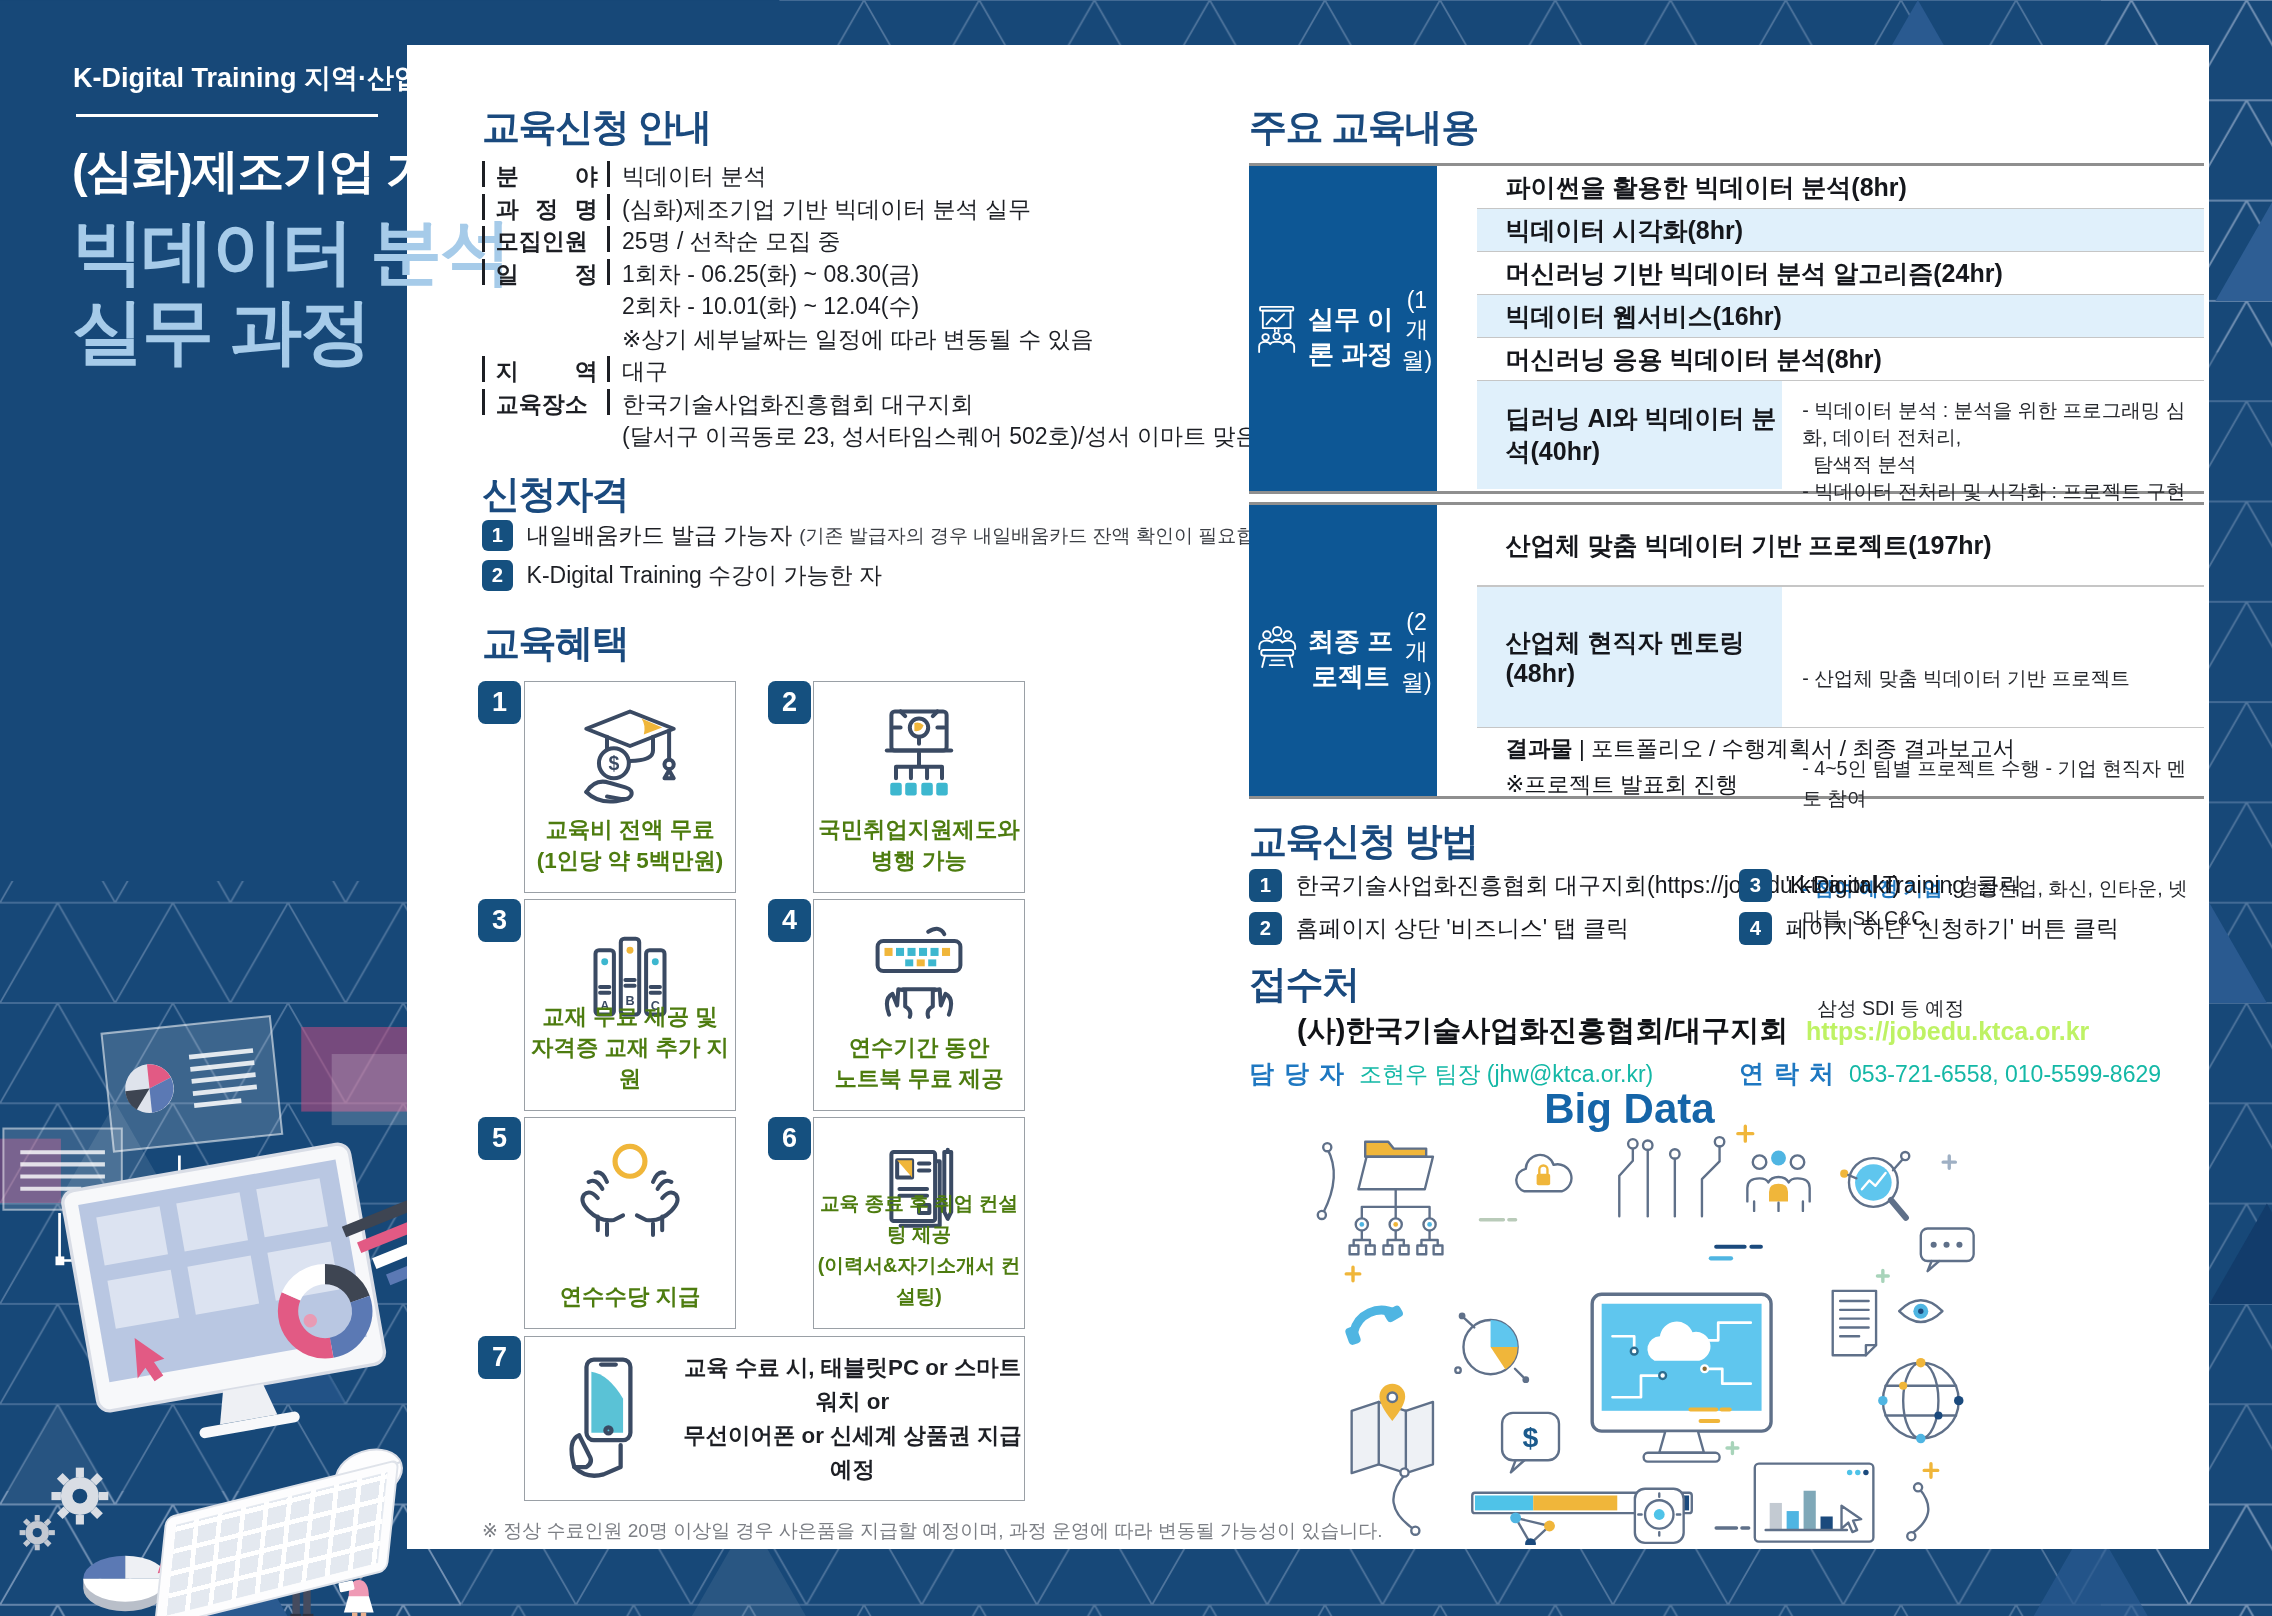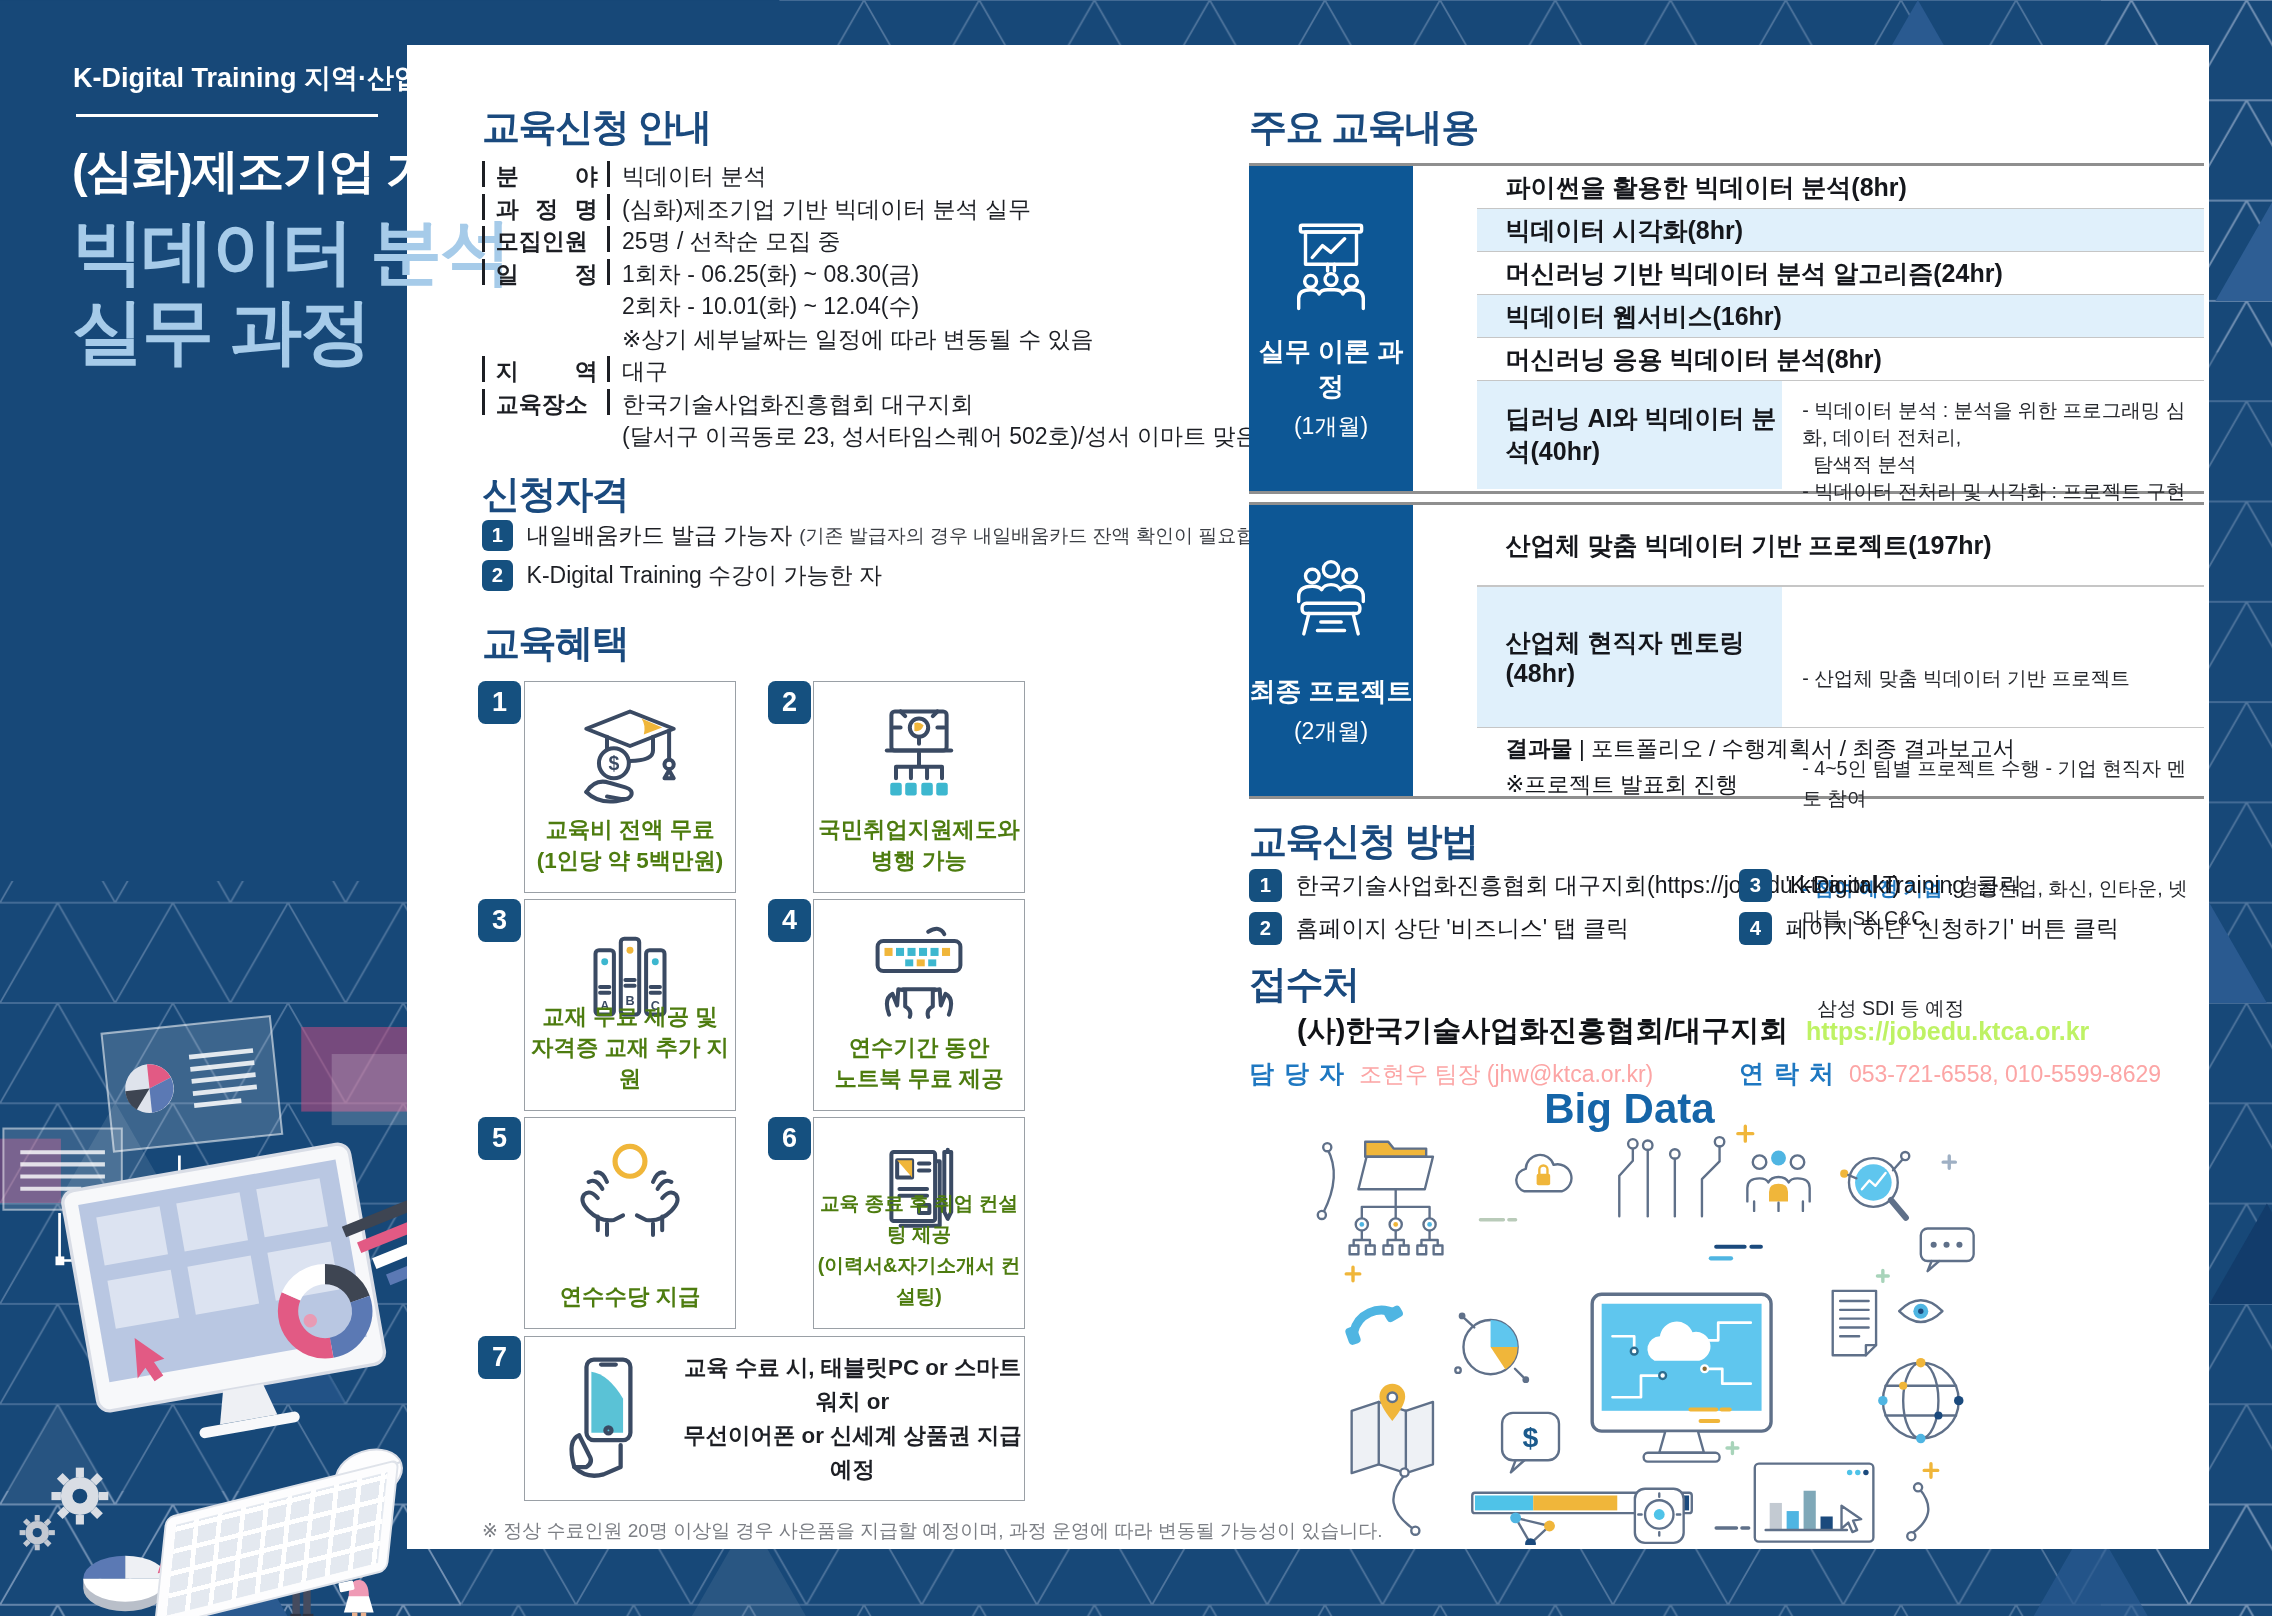--- a/index.html
+++ b/index.html
@@ -27,41 +27,41 @@
   .etext{font-size:23px;color:#1d1f24;}
   .enote{font-size:19px;color:#3c3f45;margin-left:6.8px;}
   
   .bbox{position:absolute;background:#ffffff;border:1.4px solid #9aa0a6;}
   .bbadge{position:absolute;width:43px;height:43px;font-size:27px;border-radius:7.5px;}
   .bicon{position:absolute;left:50%;top:17.6px;transform:translateX(-50%);}
   .btext{position:absolute;left:0;right:0;bottom:16.3px;text-align:center;font-weight:700;font-size:22.4px;color:#4d7c0f;line-height:31px;}
   .footnote{position:absolute;font-size:19px;color:#7c7f85;}
   
   .tpart{position:relative;border-top:3.4px solid #8f8f8f;border-bottom:3.4px solid #8f8f8f;background:#fff;}
-  .tblue{position:absolute;left:0;top:0;bottom:0;width:164px;background:#0d5795;display:flex;flex-direction:column;
+  .tblue{position:absolute;left:0;top:0;bottom:0;width:188px;background:#0d5795;display:flex;flex-direction:row;
          align-items:center;justify-content:center;color:#fff;text-align:center;}
   .tbname{font-size:26px;font-weight:700;margin-top:17.6px;}
   .tbdur{font-size:23px;margin-top:6.8px;}
   .trows{margin-left:196px;padding-left:32px;}
   .trow{display:flex;align-items:center;padding-left:28.5px;font-size:25px;font-weight:700;color:#15171c;
         border-bottom:1.4px solid #c6c6c6;box-sizing:border-box;}
   .trow:last-child{border-bottom:none;}
   .lb{background:#e0f0fb;}
   .deeprow{display:flex;border-bottom:none;box-sizing:border-box;}
   .dleft{width:305px;flex:none;display:flex;align-items:center;padding-left:28.5px;box-sizing:border-box;
          font-size:25px;font-weight:700;color:#15171c;}
   .dright{flex:1;padding:16.3px 13.6px 12.2px 20.3px;font-size:19.6px;color:#26282d;line-height:27px;white-space:pre-wrap;}
   
   .step{position:absolute;display:flex;align-items:center;}
   .sbadge{width:33px;height:33px;font-size:20.3px;margin-right:13.6px;}
   .stext{font-size:23px;color:#15171c;}
   .org{font-size:29px;font-weight:700;color:#101216;}
   .url{font-size:25px;font-weight:700;color:#bef264;margin-left:17.6px;}
   .clab{font-size:25px;font-weight:700;color:#1f78c1;width:95px;text-align-last:justify;display:inline-block;}
-  .cval{font-size:23px;color:#fca5a5;margin-left:15px;}
+  .cval{font-size:23px;color:#14b8a6;margin-left:15px;}
 </style>
 </head>
 <body>
 
 <div id="page">
 
   <svg class="abs" style="left:0;top:0;" width="2273" height="1617" viewBox="0 0 3354 2386">
     <defs>
       <pattern id="tri" width="170" height="148" patternUnits="userSpaceOnUse">
         <path d="M0,0 H170 M0,148 H170 M0,148 L85,0 L170,148" fill="none" stroke="rgba(173,193,219,0.38)" stroke-width="2.5"></path>

